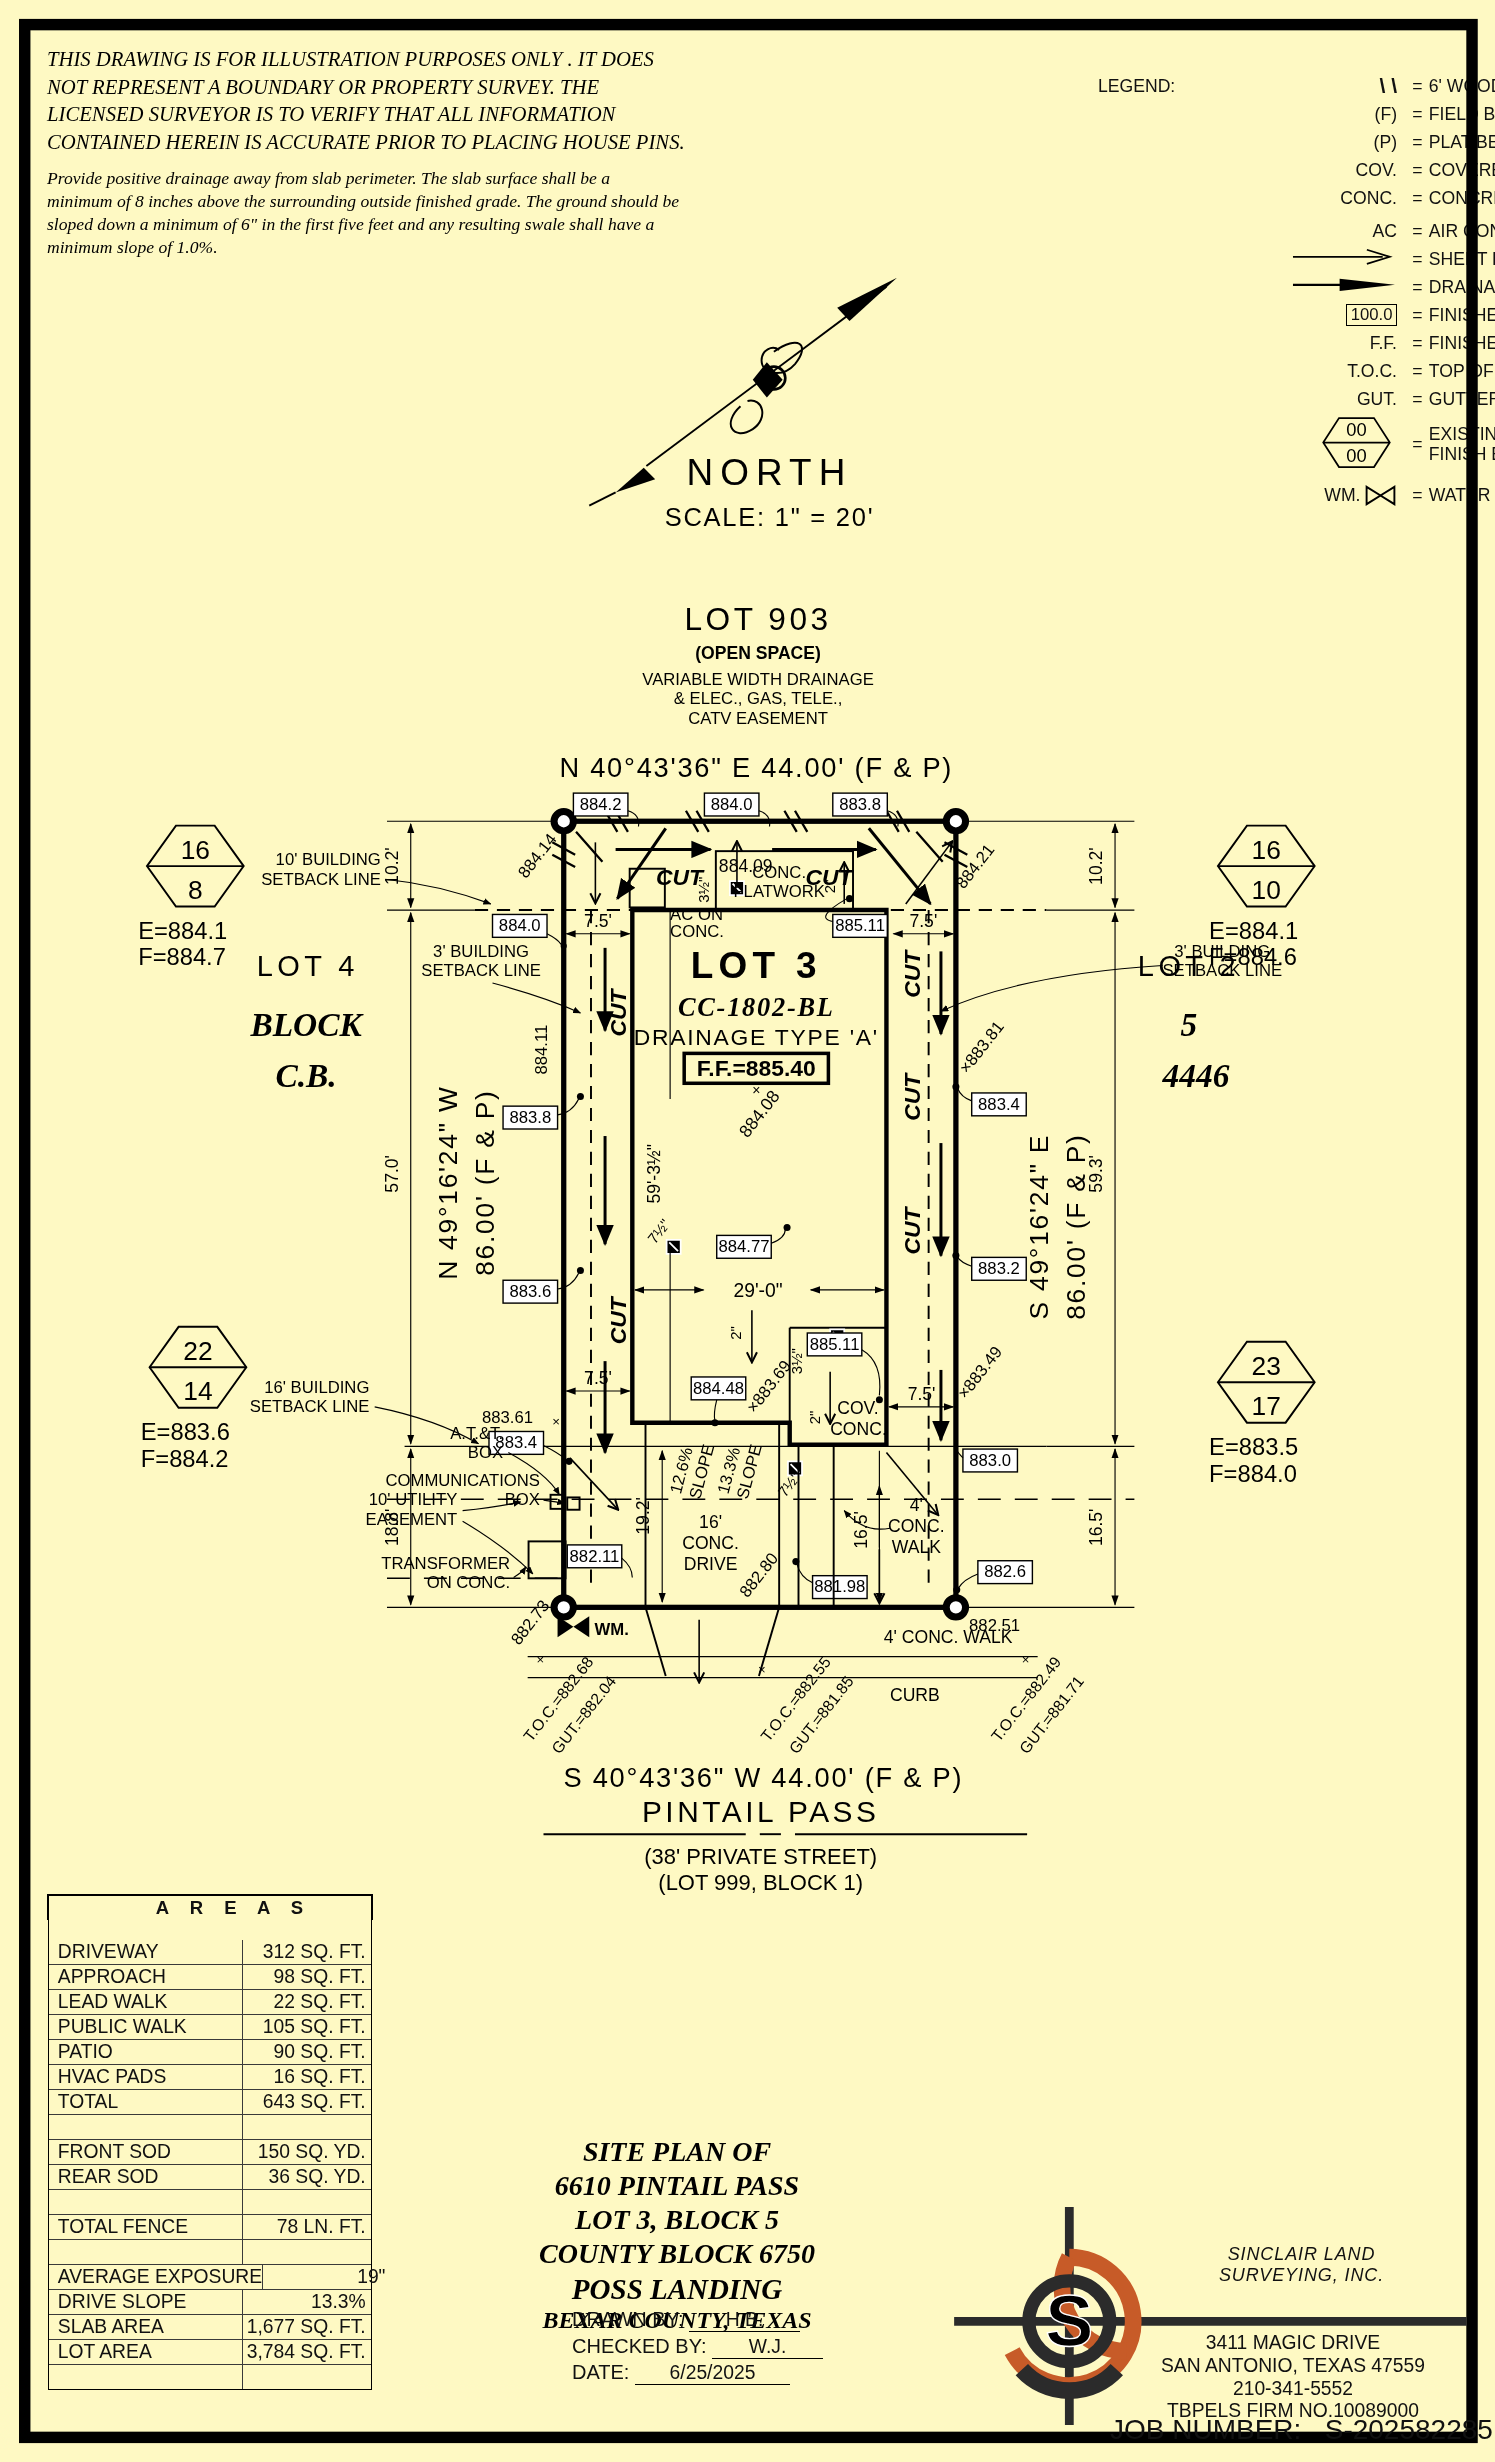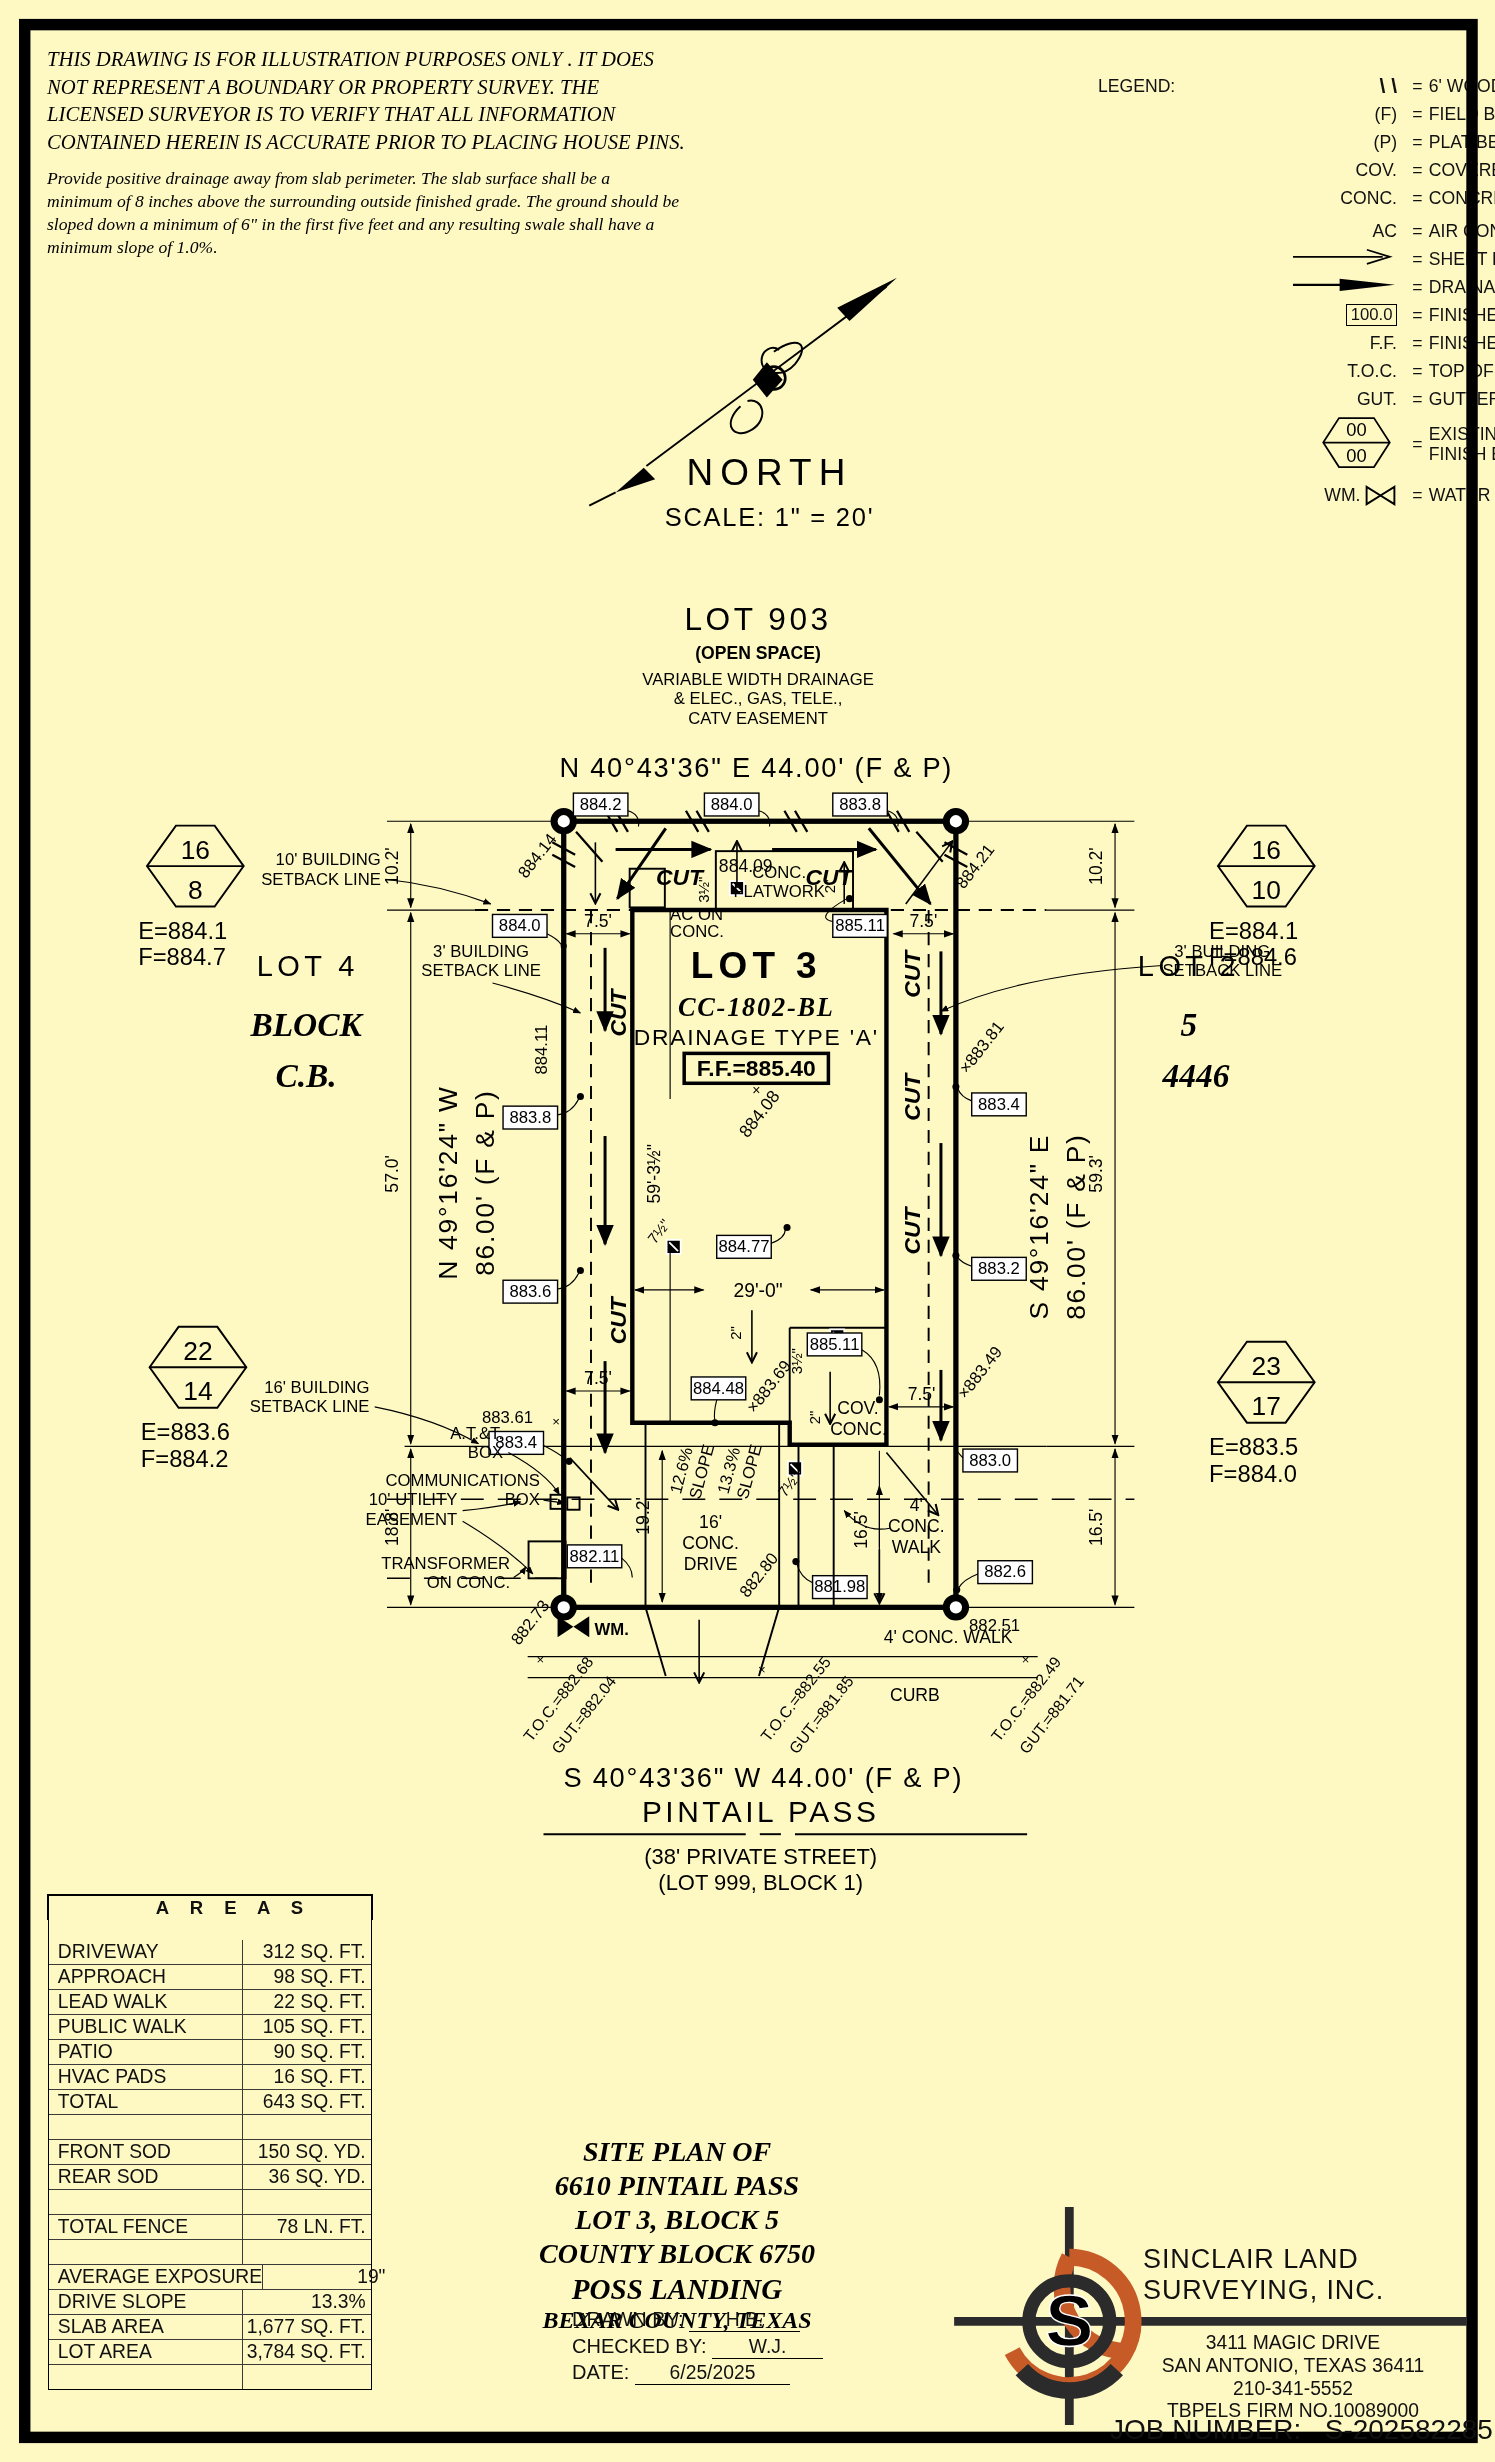--- a/index.html
+++ b/index.html
@@ -33,22 +33,22 @@
   #tblock{left:501px;top:2135px;width:352px;text-align:center;font-family:"Liberation Serif",serif;
      font-style:italic;font-weight:700;color:#000;}
   #tblock .tb1{font-size:28px;line-height:1.22;}
   #tblock .tbBig{font-size:29px;line-height:1.2;}
   #tblock .tb2{font-size:24px;line-height:1.2;}
   #signoff{left:572px;top:2308px;width:281px;font-size:20px;font-family:"Liberation Sans",sans-serif;}
   #signoff .srow{margin-bottom:2.6px;white-space:nowrap;}
   #signoff .sval{display:inline-block;border-bottom:1.8px solid #000;min-width:97px;text-align:center;
      padding:0 7px;font-size:19.3px;}
   
-  #companyName{left:1143px;top:2244px;width:317px;text-align:left;font-size:27px;line-height:1.15;
-     letter-spacing:0.9px;white-space:nowrap;}
+  #companyName{left:1143px;top:2244px;width:317px;text-align:center;font-size:18px;line-height:1.15;
+     letter-spacing:0.9px;white-space:nowrap;font-style:italic;}
   #companyAddr{left:1117px;top:2332px;width:352px;text-align:center;font-size:19.3px;line-height:1.18;}
   #jobline{left:1110px;top:2414px;width:361px;font-size:28px;white-space:nowrap;}
 </style>
 </head>
 <body>
 
 <div id="page">
 
   <div id="disclaimer1" class="abs">THIS DRAWING IS FOR ILLUSTRATION PURPOSES ONLY . IT DOES
 NOT REPRESENT A BOUNDARY OR PROPERTY SURVEY. THE
@@ -673,21 +673,21 @@
     <div class="srow"><span>DATE:</span>
       <span class="sval" style="min-width:141px;">6/25/2025</span></div>
   </div>
 
   <div id="companyName" class="abs">
     <div>SINCLAIR LAND</div>
     <div>SURVEYING, INC.</div>
   </div>
   <div id="companyAddr" class="abs">
     <div>3411 MAGIC DRIVE</div>
-    <div>SAN ANTONIO, TEXAS 36411</div>
+    <div>SAN ANTONIO, TEXAS 47559</div>
     <div>210-341-5552</div>
     <div>TBPELS FIRM NO.10089000</div>
   </div>
   <div id="jobline" class="abs">
     <span>JOB NUMBER:</span>&nbsp;&nbsp;
     <span>S-202582285</span>
   </div>
 
 </div>
 

